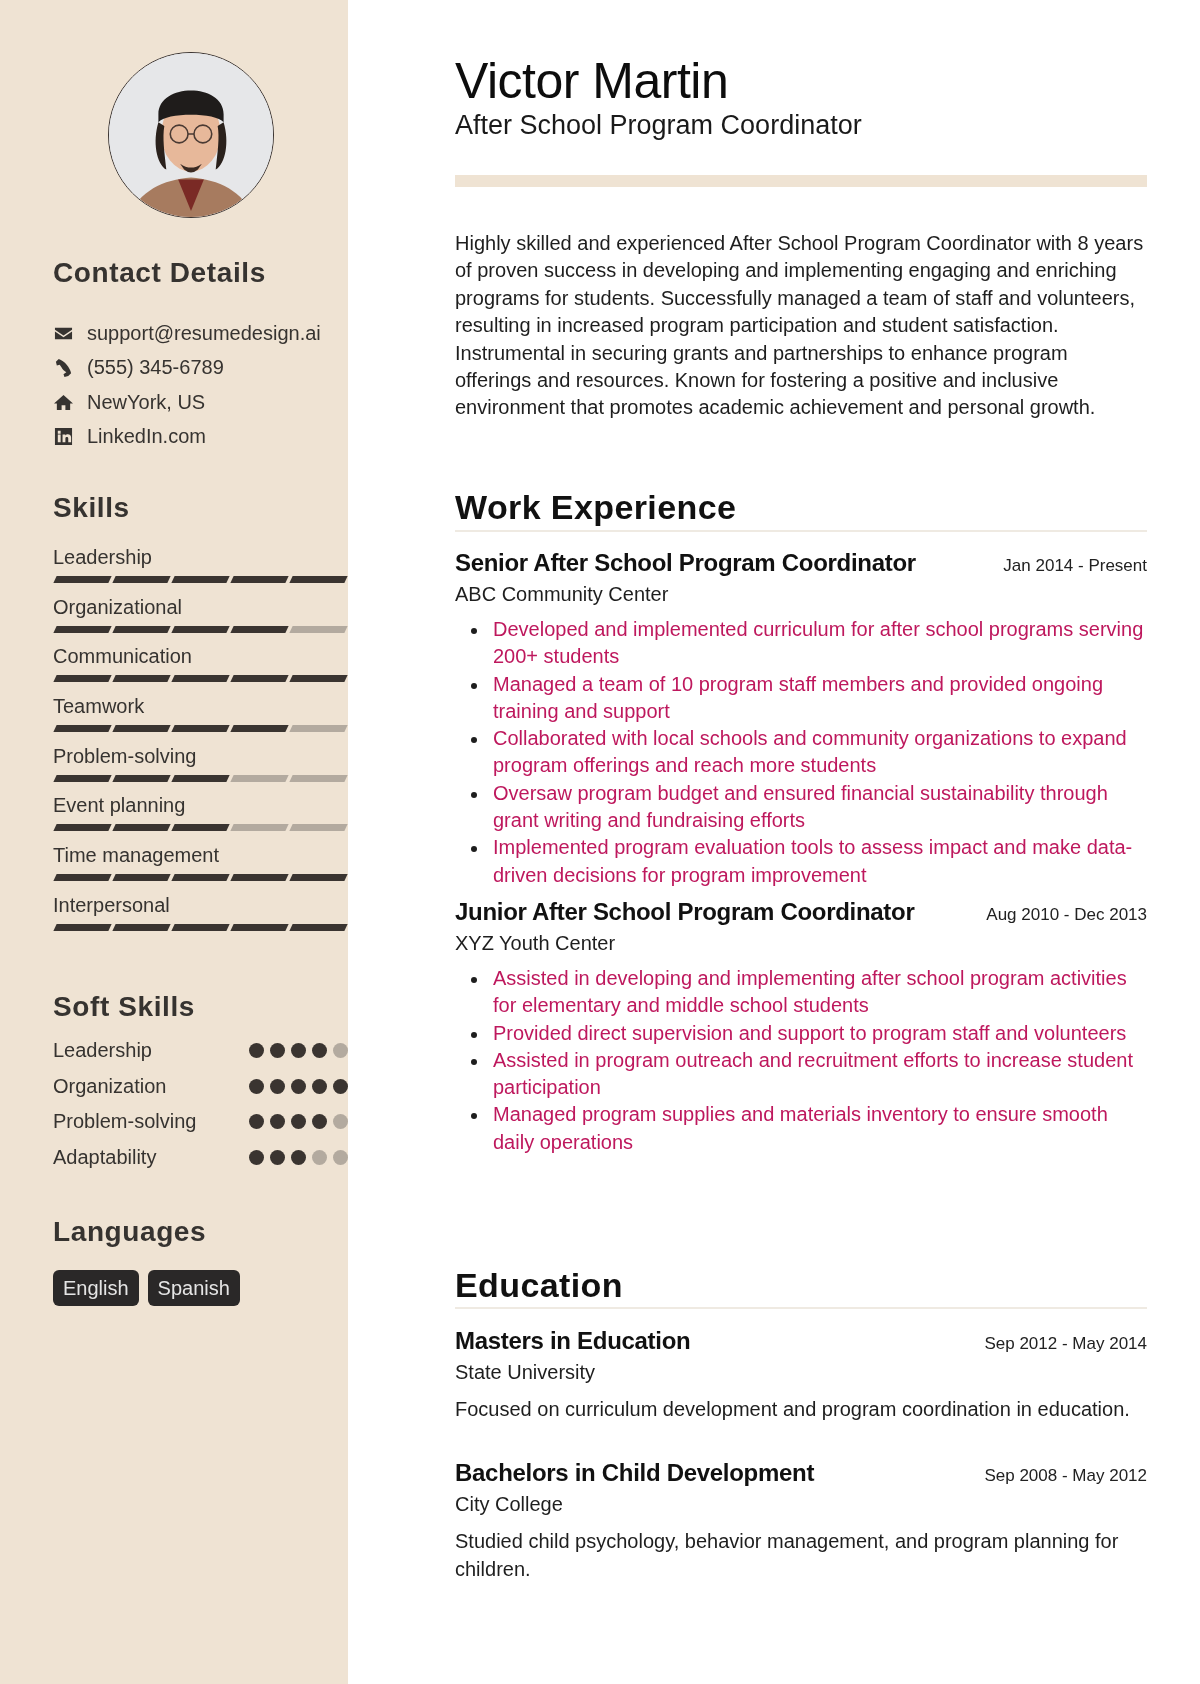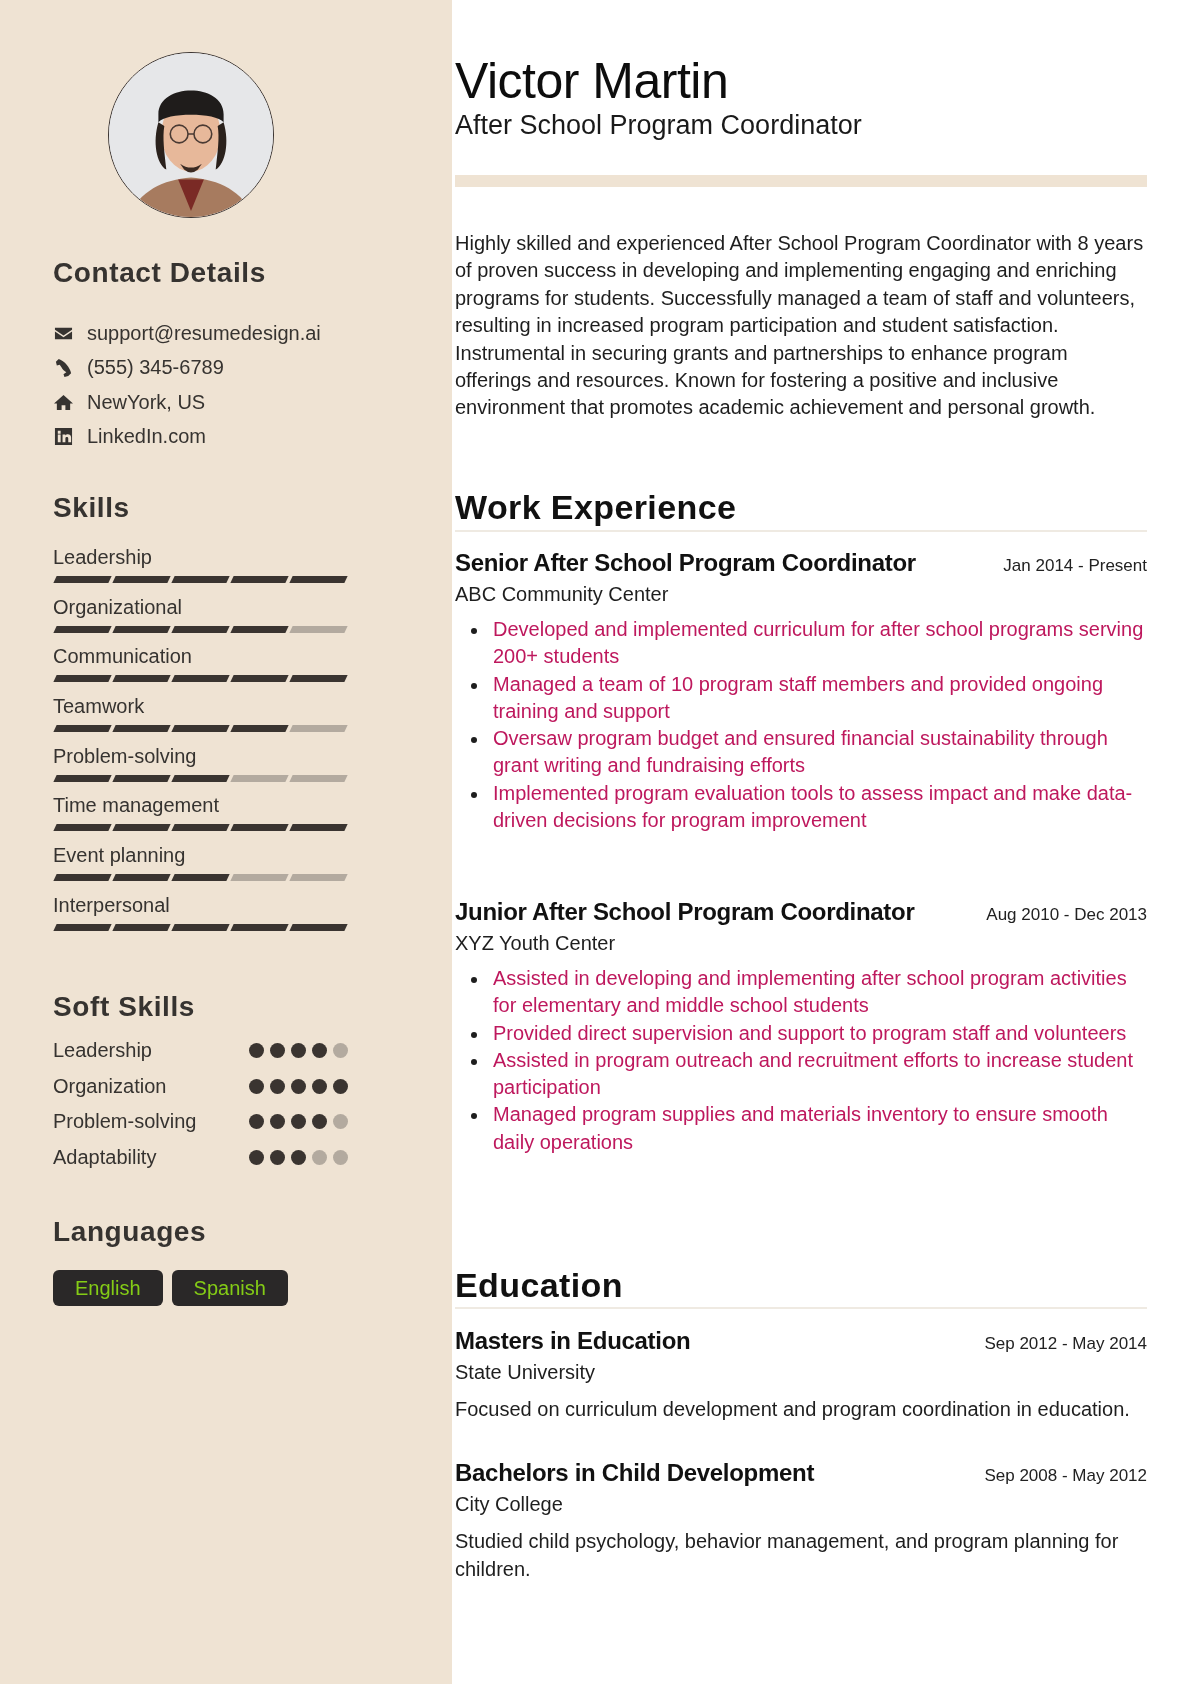--- a/index.html
+++ b/index.html
@@ -1,19 +1,19 @@
 <!DOCTYPE html>
 <html><head>
 <meta charset="utf-8">
 <style>
   * { box-sizing: border-box; margin: 0; padding: 0; }
   html, body { width: 1200px; height: 1684px; background: #ffffff; overflow: hidden; }
   body { font-family: "Liberation Sans", "DejaVu Sans", sans-serif; color: #2e2e2e; position: relative; }
 
-  .sidebar { position: absolute; left: 0; top: 0; width: 452px; height: 1684px; background: #efe3d3; }
+  .sidebar { position: absolute; left: 0; top: 0; width: 348px; height: 1684px; background: #efe3d3; }
   .main { position: absolute; left: 455px; top: 0; width: 692px; height: 1684px; }
 
   .photo { position: absolute; left: 108px; top: 52px; width: 166px; height: 166px; border-radius: 50%; border: 1.5px solid #3a3330; overflow: hidden; background: #e4e5e7; }
   .photo svg { width: 100%; height: 100%; display: block; }
 
   .side-h { position: absolute; left: 53px; font-size: 28px; font-weight: 700; color: #363330; letter-spacing: 0.6px; }
 
   .contact-list { position: absolute; left: 53px; top: 316px; }
   .contact-item { display: flex; align-items: center; height: 34.5px; }
   .contact-icon { width: 20px; height: 20px; margin-right: 14px; display: flex; align-items: center; justify-content: center; }
@@ -28,21 +28,21 @@
   .bar.off { background: #b3aa9f; }
 
   .soft { position: absolute; left: 53px; top: 1033px; width: 300px; }
   .soft-row { display: flex; align-items: center; justify-content: space-between; height: 35.5px; }
   .soft-label { font-size: 20px; color: #363330; }
   .dots { display: flex; gap: 6px; margin-right: 5px; }
   .dot { width: 15px; height: 15px; border-radius: 50%; background: #3a3430; }
   .dot.off { background: #b3aa9f; }
 
   .langs { position: absolute; left: 53px; top: 1270px; display: flex; gap: 9px; }
-  .lang { background: #2a2828; color: #84cc16; font-size: 20px; padding: 0 22px; height: 36px; line-height: 36px; border-radius: 6px; }
+  .lang { background: #2a2828; color: #e5e5e5; font-size: 20px; padding: 0 10px; height: 36px; line-height: 36px; border-radius: 6px; }
 
   .name { position: absolute; left: 0; top: 52px; font-size: 50px; font-weight: 400; color: #0d0d0d; letter-spacing: -0.5px; }
   .title { position: absolute; left: 0; top: 110px; font-size: 27px; color: #1a1a1a; }
   .accent-bar { position: absolute; left: 0; top: 175px; width: 692px; height: 12px; background: #efe3d3; }
 
   .summary { position: absolute; left: 0; top: 230px; width: 692px; font-size: 20px; line-height: 27.4px; color: #1e1e1e; }
 
   .sec-h { position: absolute; left: 0; font-size: 34px; color: #111; letter-spacing: 0.4px; }
   .sec-rule { position: absolute; left: 0; width: 692px; height: 2px; background: #efeae2; }
 
@@ -161,37 +161,37 @@
         <div class="skill-label">Problem-solving</div>
         <div class="skill-bars">
           <span class="bar"></span>
           <span class="bar"></span>
           <span class="bar"></span>
           <span class="bar off"></span>
           <span class="bar off"></span>
         </div>
       </div>
       <div class="skill">
+        <div class="skill-label">Event planning</div>
+        <div class="skill-bars">
+          <span class="bar"></span>
+          <span class="bar"></span>
+          <span class="bar"></span>
+          <span class="bar off"></span>
+          <span class="bar off"></span>
+        </div>
+      </div>
+      <div class="skill">
         <div class="skill-label">Time management</div>
         <div class="skill-bars">
           <span class="bar"></span>
           <span class="bar"></span>
           <span class="bar"></span>
           <span class="bar"></span>
           <span class="bar"></span>
-        </div>
-      </div>
-      <div class="skill">
-        <div class="skill-label">Event planning</div>
-        <div class="skill-bars">
-          <span class="bar"></span>
-          <span class="bar"></span>
-          <span class="bar"></span>
-          <span class="bar off"></span>
-          <span class="bar off"></span>
         </div>
       </div>
       <div class="skill">
         <div class="skill-label">Interpersonal</div>
         <div class="skill-bars">
           <span class="bar"></span>
           <span class="bar"></span>
           <span class="bar"></span>
           <span class="bar"></span>
           <span class="bar"></span>
@@ -262,20 +262,21 @@
 
   <div class="job" style="top:549px;">
     <div class="job-head">
       <span class="job-title">Senior After School Program Coordinator</span>
       <span class="job-date">Jan 2014 - Present</span>
     </div>
     <div class="job-org">ABC Community Center</div>
     <ul class="bullets">
       <li>Developed and implemented curriculum for after school programs serving 200+ students</li>
       <li>Managed a team of 10 program staff members and provided ongoing training and support</li>
+      <li>Collaborated with local schools and community organizations to expand program offerings and reach more students</li>
       <li>Oversaw program budget and ensured financial sustainability through grant writing and fundraising efforts</li>
       <li>Implemented program evaluation tools to assess impact and make data-driven decisions for program improvement</li>
     </ul>
   </div>
 
   <div class="job" style="top:898px;">
     <div class="job-head">
       <span class="job-title">Junior After School Program Coordinator</span>
       <span class="job-date">Aug 2010 - Dec 2013</span>
     </div>

